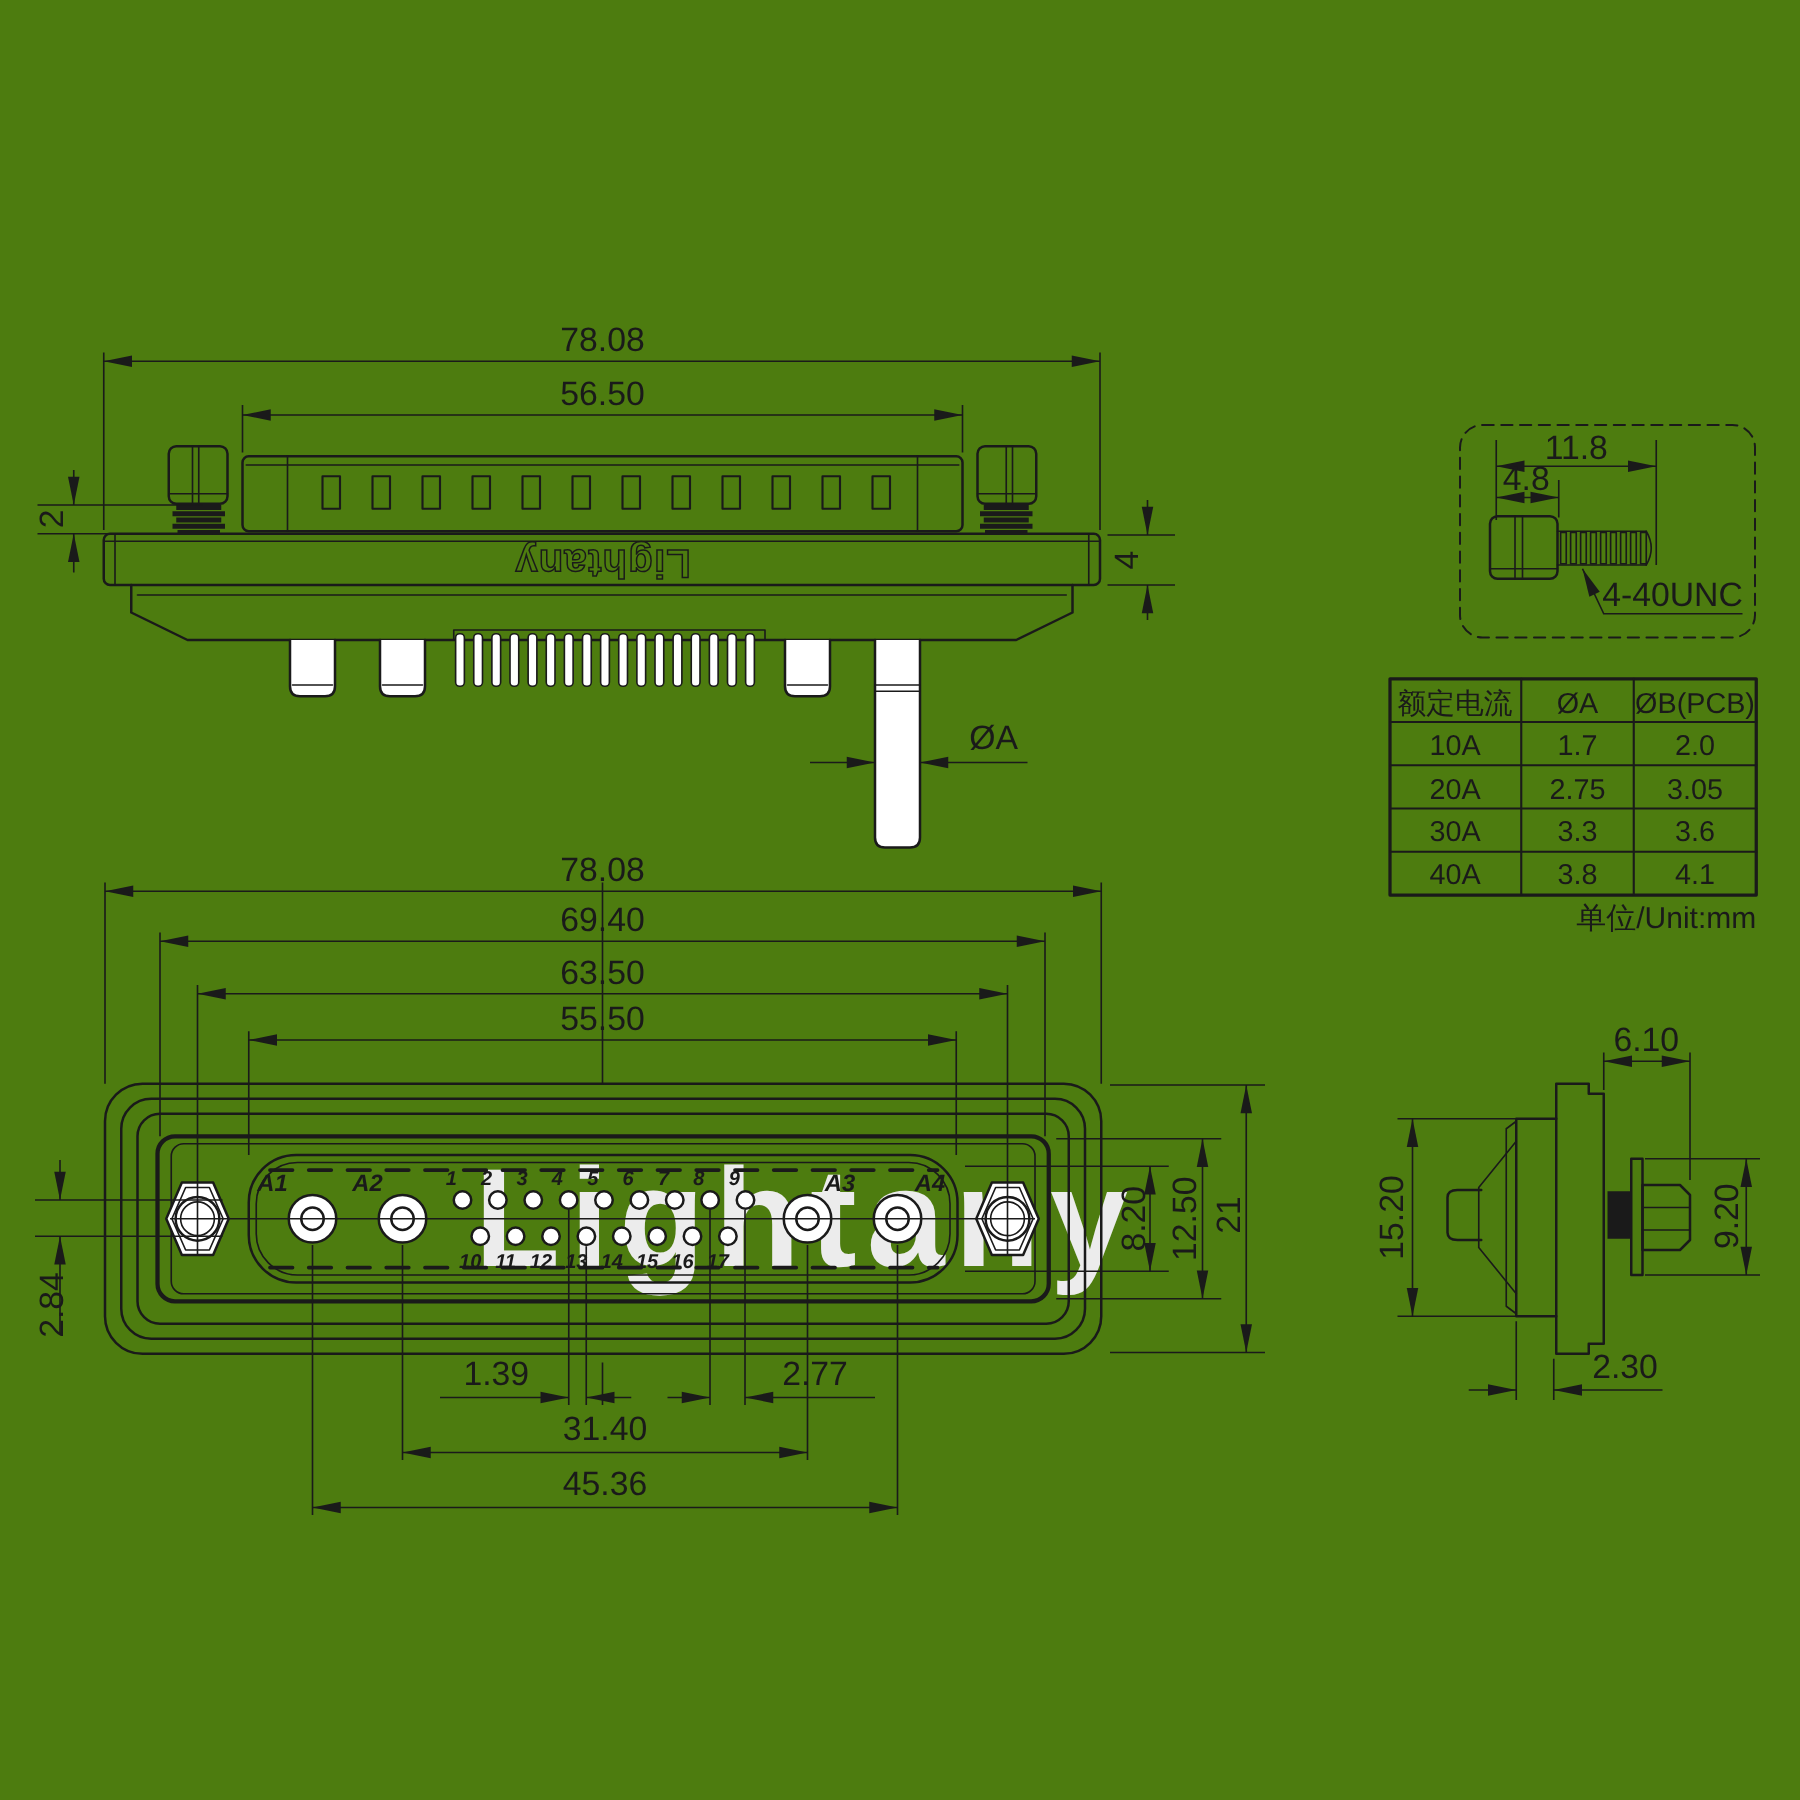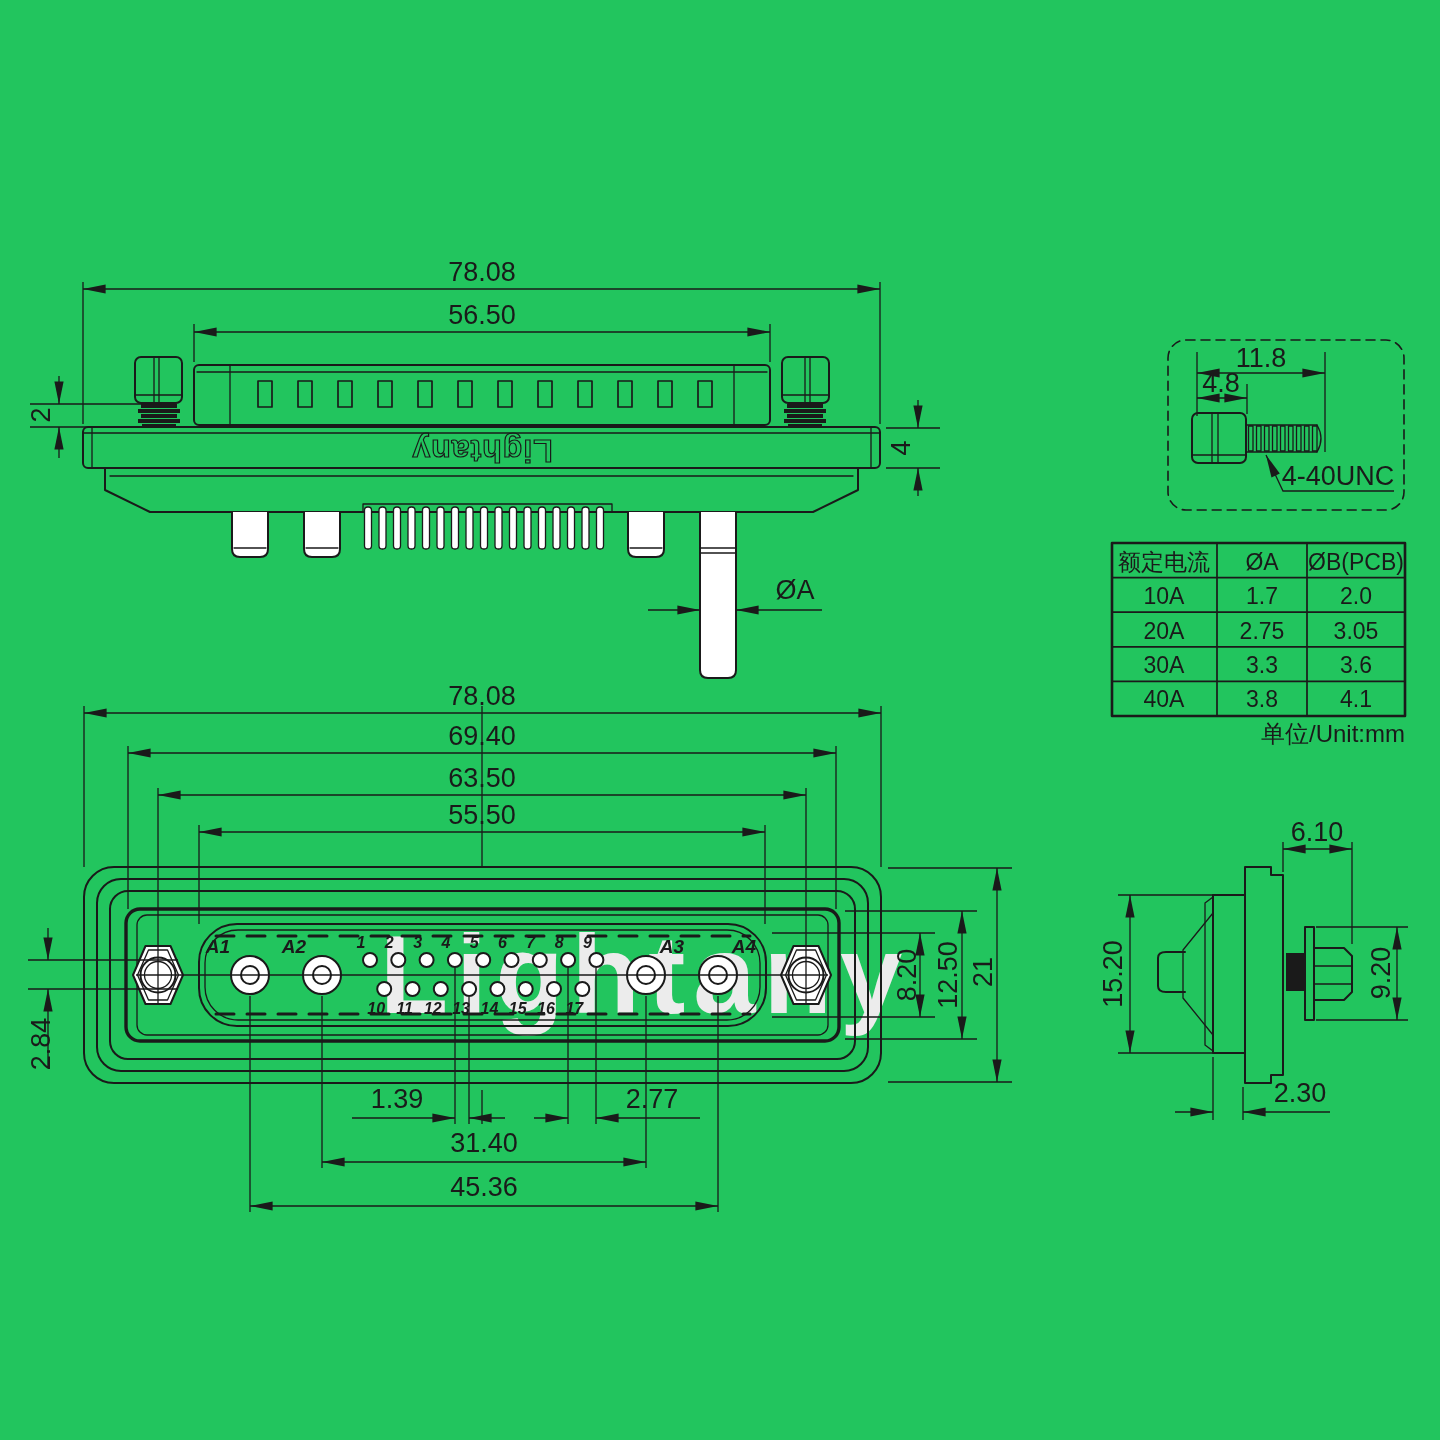--- a/index.html
+++ b/index.html
@@ -1,16 +1,16 @@
 <!DOCTYPE html>
 <html><head>
 <meta charset="utf-8">
 <style>
   html,body{margin:0;padding:0;background:#fff;}
-  .stage{position:relative;width:1440px;height:1440px;background:#22c55e;overflow:hidden;}
+  .stage{position:relative;width:1440px;height:1440px;background:#4d7c0f;overflow:hidden;}
   svg{display:block;}
   .ln{stroke:#1a1a1a;stroke-width:2;fill:none;stroke-linejoin:round;stroke-linecap:round;}
   .thin{stroke-width:1.3;}
   .med{stroke-width:1.7;}
   .thick{stroke-width:3.4;}
   .dim{stroke:#1a1a1a;stroke-width:1.3;fill:none;}
   .blk{fill:#1a1a1a;stroke:none;}
   .wht{fill:#fff;}
   .dash{stroke-dasharray:18 13;stroke-width:3;}
   .dashbox{stroke-dasharray:9 6;stroke-width:1.6;}

